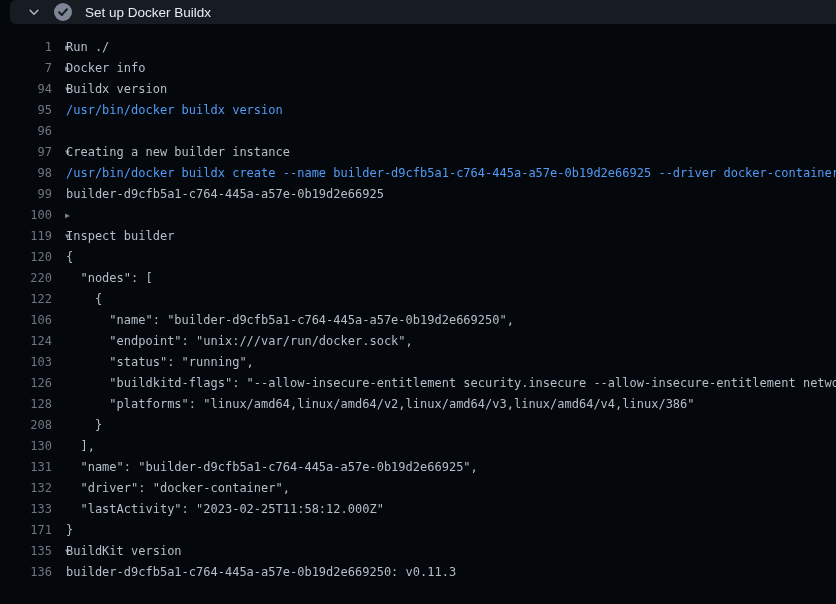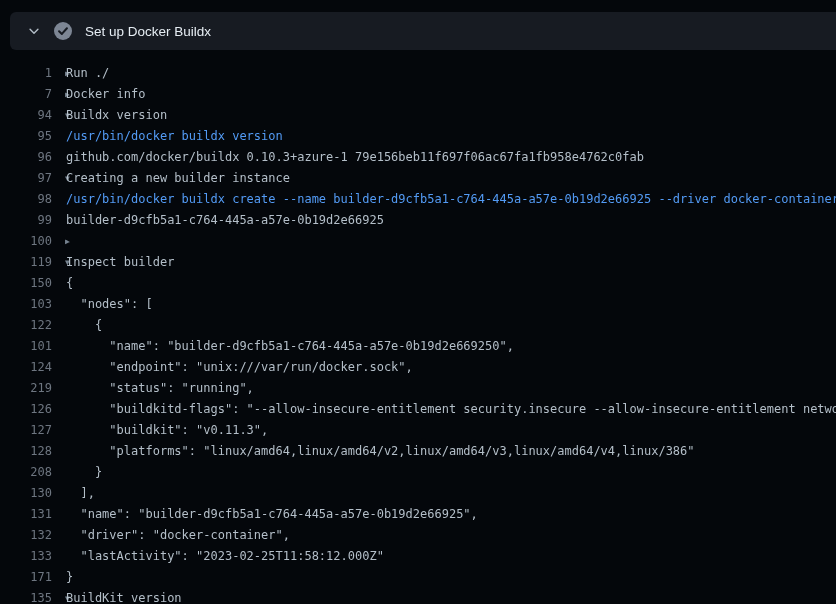--- a/index.html
+++ b/index.html
@@ -4,22 +4,22 @@
 <style>
   * { margin: 0; padding: 0; box-sizing: border-box; }
   html, body { width: 836px; height: 604px; overflow: hidden; }
   body {
     background: var(--page-bg, #04070b);
     font-family: "DejaVu Sans Mono", "Liberation Mono", monospace;
   }
 
   
   .step-header {
-    margin: 12px 0 0 10px;
-    height: 38px;
+    margin: 0 0 0 10px;
+    height: 24px;
     background: var(--header-bg, #171b22);
     border-radius: 6px 0 0 6px;
     display: flex;
     align-items: center;
     padding-left: 13px;
   }
   .chevron-btn {
     width: 22px; height: 22px;
     display: flex; align-items: center; justify-content: center;
     cursor: pointer;
@@ -110,21 +110,20 @@
 
   <div class="line command">
     <span class="num">95</span>
     <span class="marker"></span>
     <span class="content">/usr/bin/docker buildx version</span>
   </div>
 
   <div class="line output">
     <span class="num">96</span>
     <span class="marker"></span>
-    <span class="content">github.com/docker/buildx 0.10.3+azure-1 79e156beb11f697f06ac67fa1fb958e4762c0fab</span>
   </div>
 
   <div class="line group-expanded">
     <span class="num">97</span>
     <span class="marker">▼</span>
     <span class="content">Creating a new builder instance</span>
   </div>
 
   <div class="line command">
     <span class="num">98</span>
@@ -143,66 +142,61 @@
     <span class="marker">▶</span>
   </div>
 
   <div class="line group-expanded">
     <span class="num">119</span>
     <span class="marker">▼</span>
     <span class="content">Inspect builder</span>
   </div>
 
   <div class="line output">
-    <span class="num">150</span>
+    <span class="num">120</span>
     <span class="marker"></span>
     <span class="content">{</span>
   </div>
 
   <div class="line output">
+    <span class="num">220</span>
+    <span class="marker"></span>
+    <span class="content">  "nodes": [</span>
+  </div>
+
+  <div class="line output">
+    <span class="num">122</span>
+    <span class="marker"></span>
+    <span class="content">    {</span>
+  </div>
+
+  <div class="line output">
+    <span class="num">106</span>
+    <span class="marker"></span>
+    <span class="content">      "name": "builder-d9cfb5a1-c764-445a-a57e-0b19d2e669250",</span>
+  </div>
+
+  <div class="line output">
+    <span class="num">124</span>
+    <span class="marker"></span>
+    <span class="content">      "endpoint": "unix:///var/run/docker.sock",</span>
+  </div>
+
+  <div class="line output">
     <span class="num">103</span>
     <span class="marker"></span>
-    <span class="content">  "nodes": [</span>
-  </div>
-
-  <div class="line output">
-    <span class="num">122</span>
-    <span class="marker"></span>
-    <span class="content">    {</span>
-  </div>
-
-  <div class="line output">
-    <span class="num">101</span>
-    <span class="marker"></span>
-    <span class="content">      "name": "builder-d9cfb5a1-c764-445a-a57e-0b19d2e669250",</span>
-  </div>
-
-  <div class="line output">
-    <span class="num">124</span>
-    <span class="marker"></span>
-    <span class="content">      "endpoint": "unix:///var/run/docker.sock",</span>
-  </div>
-
-  <div class="line output">
-    <span class="num">219</span>
-    <span class="marker"></span>
     <span class="content">      "status": "running",</span>
   </div>
 
   <div class="line output">
     <span class="num">126</span>
     <span class="marker"></span>
     <span class="content">      "buildkitd-flags": "--allow-insecure-entitlement security.insecure --allow-insecure-entitlement network.host",</span>
   </div>
 
-  <div class="line output">
-    <span class="num">127</span>
-    <span class="marker"></span>
-    <span class="content">      "buildkit": "v0.11.3",</span>
-  </div>
 
   <div class="line output">
     <span class="num">128</span>
     <span class="marker"></span>
     <span class="content">      "platforms": "linux/amd64,linux/amd64/v2,linux/amd64/v3,linux/amd64/v4,linux/386"</span>
   </div>
 
   <div class="line output">
     <span class="num">208</span>
     <span class="marker"></span>

